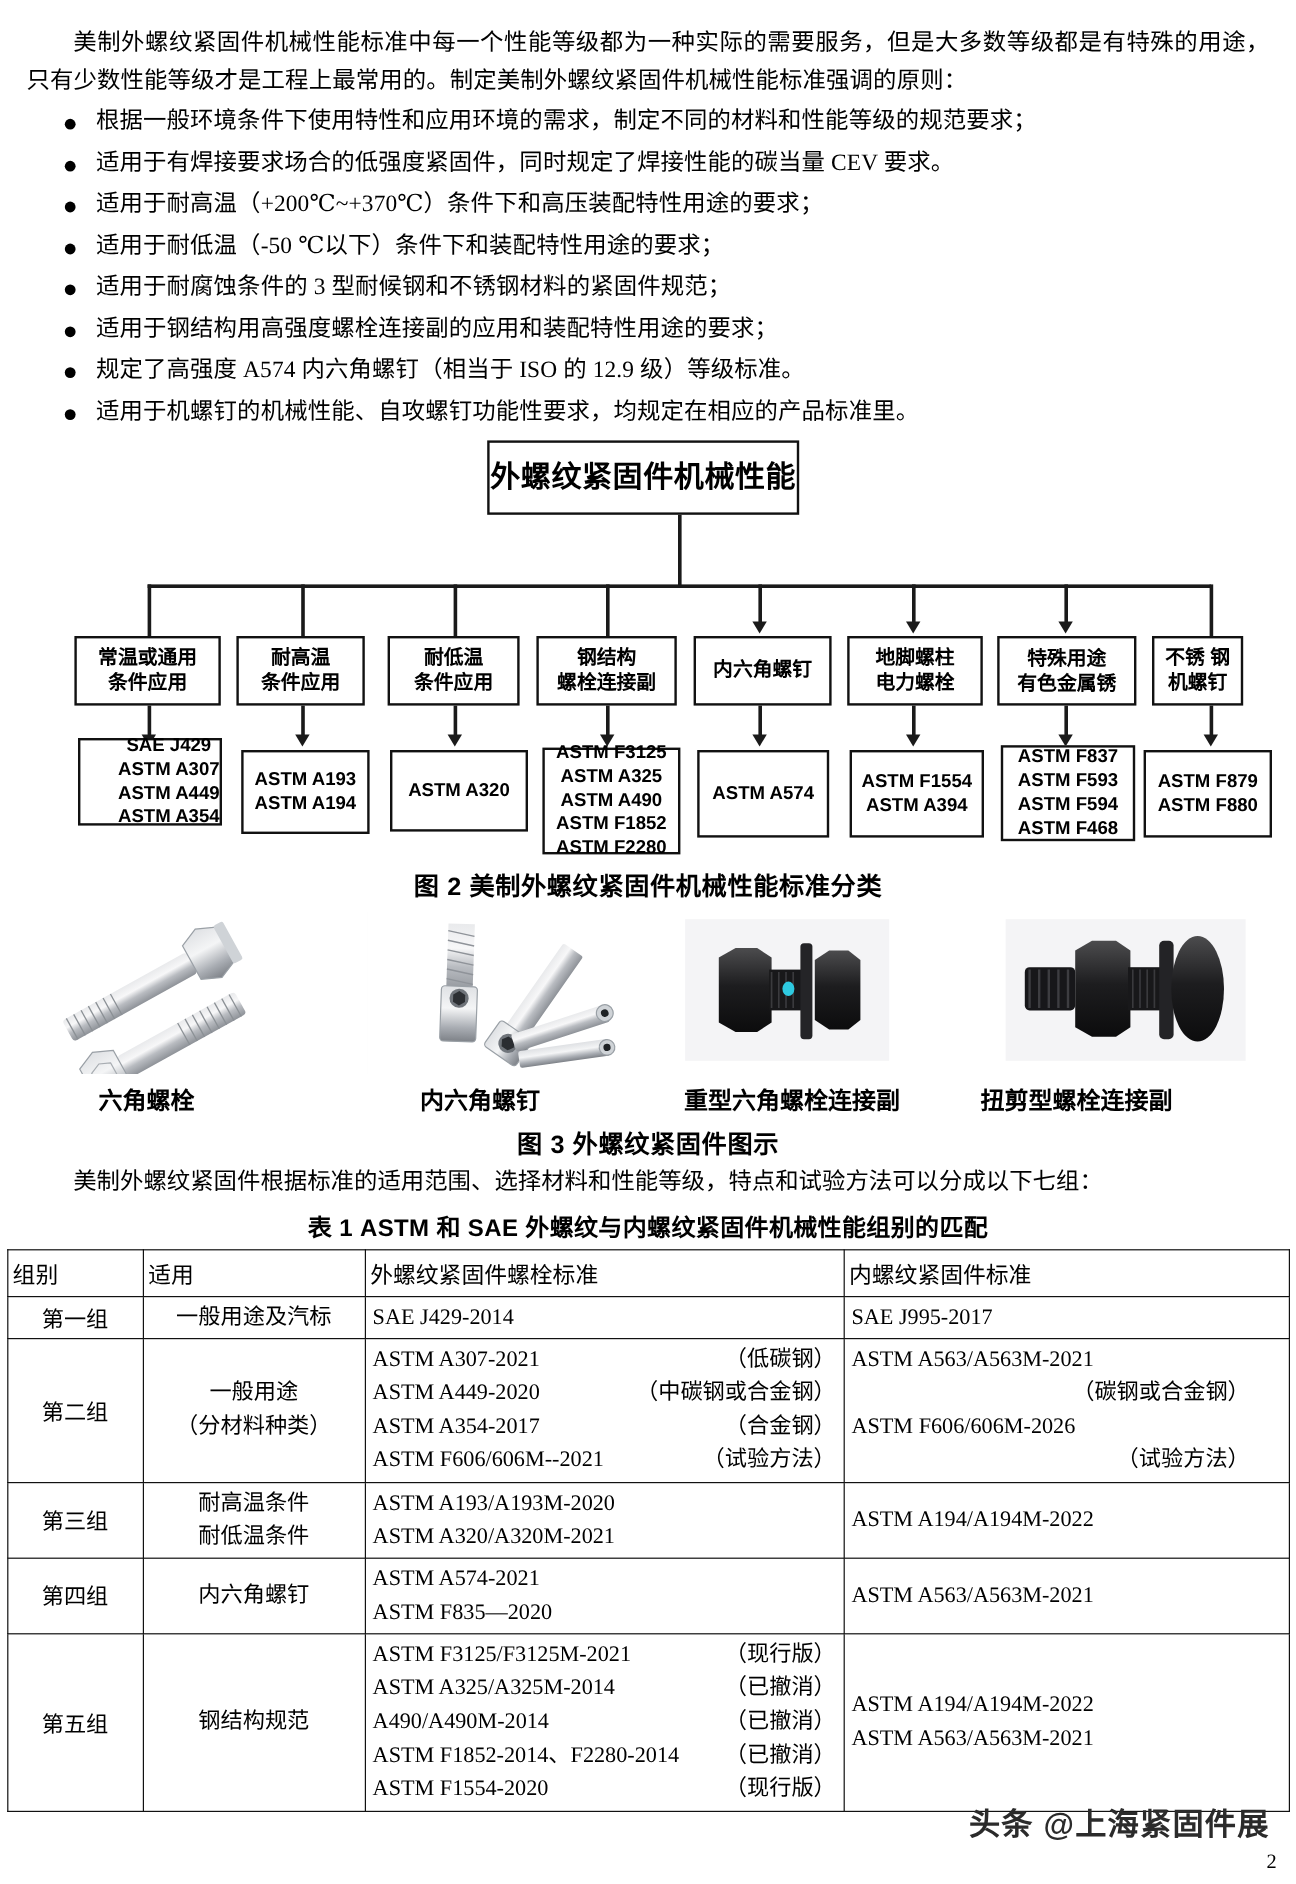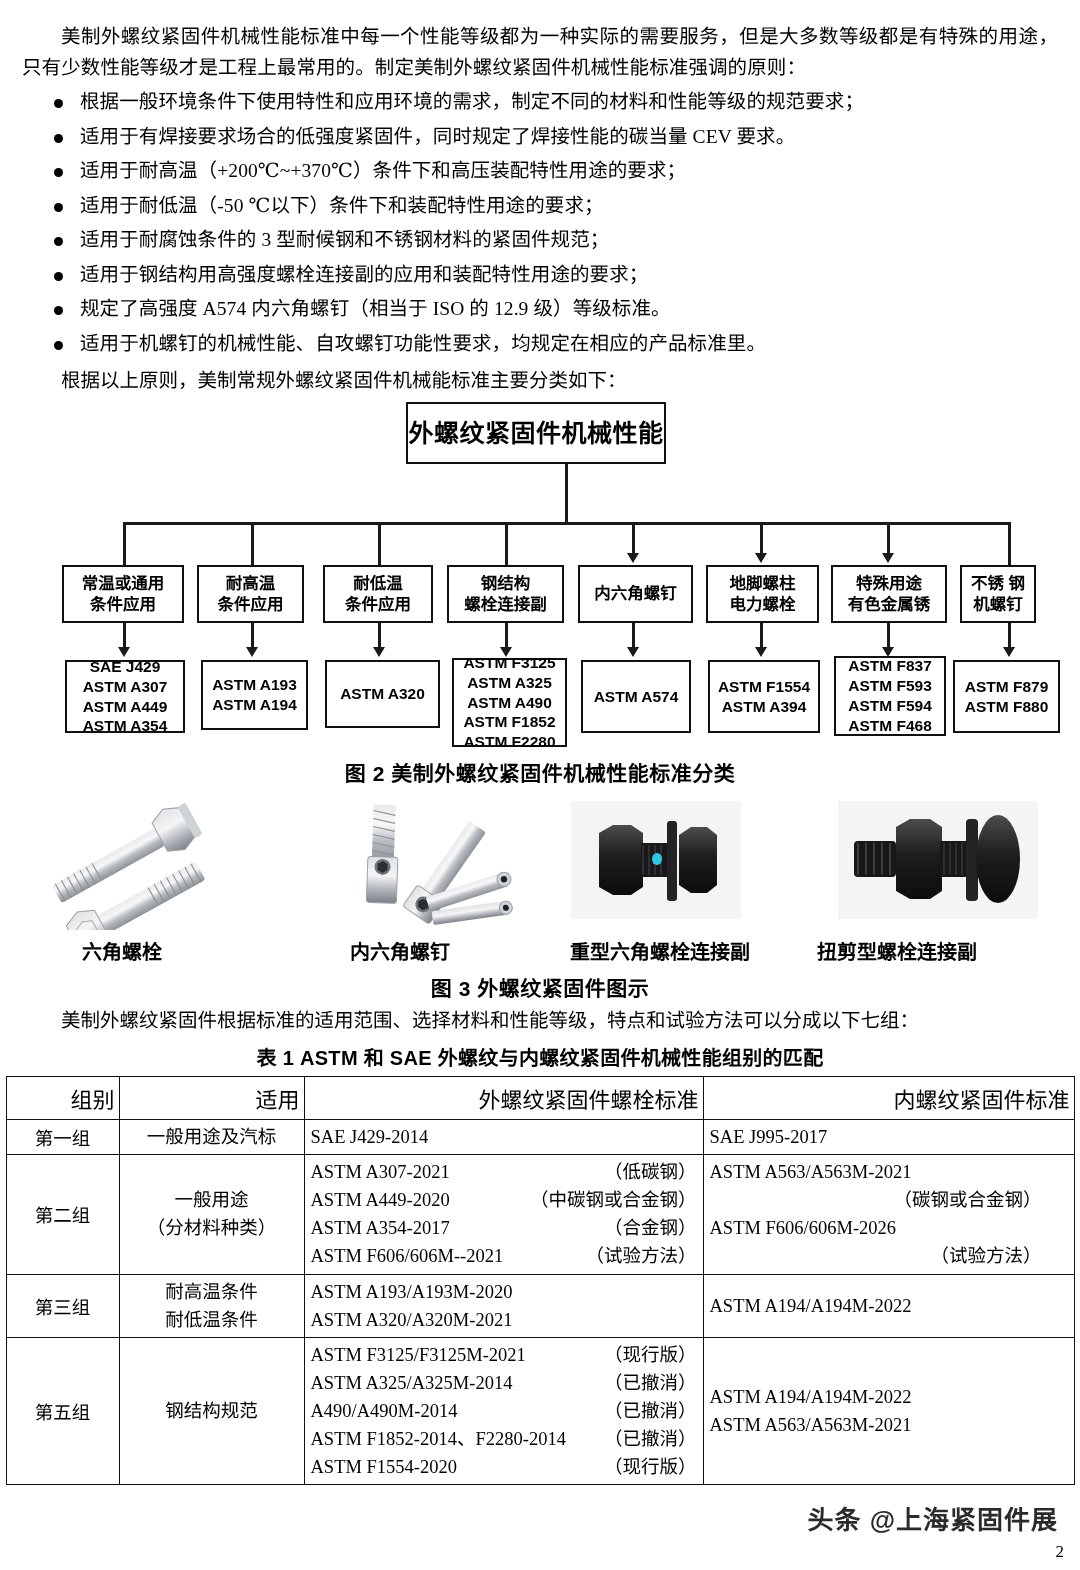--- a/index.html
+++ b/index.html
@@ -151,21 +151,21 @@
     table-layout: fixed;
     font-family: "Liberation Serif", "DejaVu Serif", serif;
     font-size: 18.5px;
   }
   table.matching td, table.matching th {
     border: 1.6px solid #111;
     padding: 3px 6px;
     vertical-align: middle;
     font-weight: normal;
   }
-  table.matching thead th { text-align: right; font-size: 22px; padding: 5px 4px; }
+  table.matching thead th { text-align: left; font-size: 19px; padding: 5px 4px; }
   .c-grp { width: 104px; text-align: center; }
   .c-use { width: 176px; text-align: center; }
   .c-ext { width: 390px; }
   .c-int { width: 362px; }
   .cell-lines { line-height: 1.52; }
   .cell-lines .row2 { display: flex; justify-content: space-between; }
   .cell-lines .row2 .b { white-space: nowrap; }
   .cell-lines .solo { white-space: nowrap; font-family: Liberation Serif, serif; }
   .cell-lines .ind-right { text-align: right; padding-right: 26px; }
 
@@ -200,21 +200,20 @@
     <li>根据一般环境条件下使用特性和应用环境的需求，制定不同的材料和性能等级的规范要求；</li>
     <li>适用于有焊接要求场合的低强度紧固件，同时规定了焊接性能的碳当量 CEV 要求。</li>
     <li>适用于耐高温（+200℃~+370℃）条件下和高压装配特性用途的要求；</li>
     <li>适用于耐低温（-50 ℃以下）条件下和装配特性用途的要求；</li>
     <li>适用于耐腐蚀条件的 3 型耐候钢和不锈钢材料的紧固件规范；</li>
     <li>适用于钢结构用高强度螺栓连接副的应用和装配特性用途的要求；</li>
     <li>规定了高强度 A574 内六角螺钉（相当于 ISO 的 12.9 级）等级标准。</li>
     <li>适用于机螺钉的机械性能、自攻螺钉功能性要求，均规定在相应的产品标准里。</li>
   </ul>
 
-  <p class="lead-para">根据以上原则，美制常规外螺纹紧固件机械能标准主要分类如下：</p>
 
 </div>
 
 <div class="chart-wrap">
 
   <div class="node root" style="left:386px; top:0px; width:260px; height:62px;">
     <span>外螺纹紧固件机械性能</span>
   </div>
 
   <div class="ln v" style="left:545px; top:62px; height:60px;"></div>
@@ -290,21 +289,21 @@
   <div class="arrow" style="left:480px; top:245px;"></div>
   <div class="ln v" style="left:612px; top:221px; height:26px;"></div>
   <div class="arrow" style="left:607px; top:245px;"></div>
   <div class="ln v" style="left:740px; top:221px; height:26px;"></div>
   <div class="arrow" style="left:735px; top:245px;"></div>
   <div class="ln v" style="left:867px; top:221px; height:26px;"></div>
   <div class="arrow" style="left:862px; top:245px;"></div>
   <div class="ln v" style="left:988px; top:221px; height:26px;"></div>
   <div class="arrow" style="left:983px; top:245px;"></div>
 
-  <div class="node std" style="left:45px; top:258px; width:120px; height:73px;">
+  <div class="node std" style="left:45px; top:248px; width:120px; height:73px;justify-content:flex-end;">
     <div>
       <span>SAE J429</span>
       <span>ASTM A307</span>
       <span>ASTM A449</span>
       <span>ASTM A354</span>
     </div>
   </div>
   <div class="node std" style="left:181px; top:258px; width:107px; height:70px;">
     <div>
       <span>ASTM A193</span>
@@ -589,20 +588,39 @@
           <div class="solo">ASTM  A320/A320M-2021</div>
         </div>
       </td>
       <td class="c-int">
         <div class="cell-lines">
           <div class="solo">ASTM  A194/A194M-2022</div>
         </div>
       </td>
     </tr>
 
+    <tr>
+      <td class="c-grp">第四组</td>
+      <td class="c-use">
+        <div class="cell-lines">
+            <div>内六角螺钉</div>
+          </div>
+      </td>
+      <td class="c-ext">
+        <div class="cell-lines">
+          <div class="solo">ASTM  A574-2021</div>
+          <div class="solo">ASTM  F835—2020</div>
+        </div>
+      </td>
+      <td class="c-int">
+        <div class="cell-lines">
+          <div class="solo">ASTM  A563/A563M-2021</div>
+        </div>
+      </td>
+    </tr>
 
     <tr>
       <td class="c-grp">第五组</td>
       <td class="c-use">
         <div class="cell-lines">
             <div>钢结构规范</div>
           </div>
       </td>
       <td class="c-ext">
         <div class="cell-lines">

